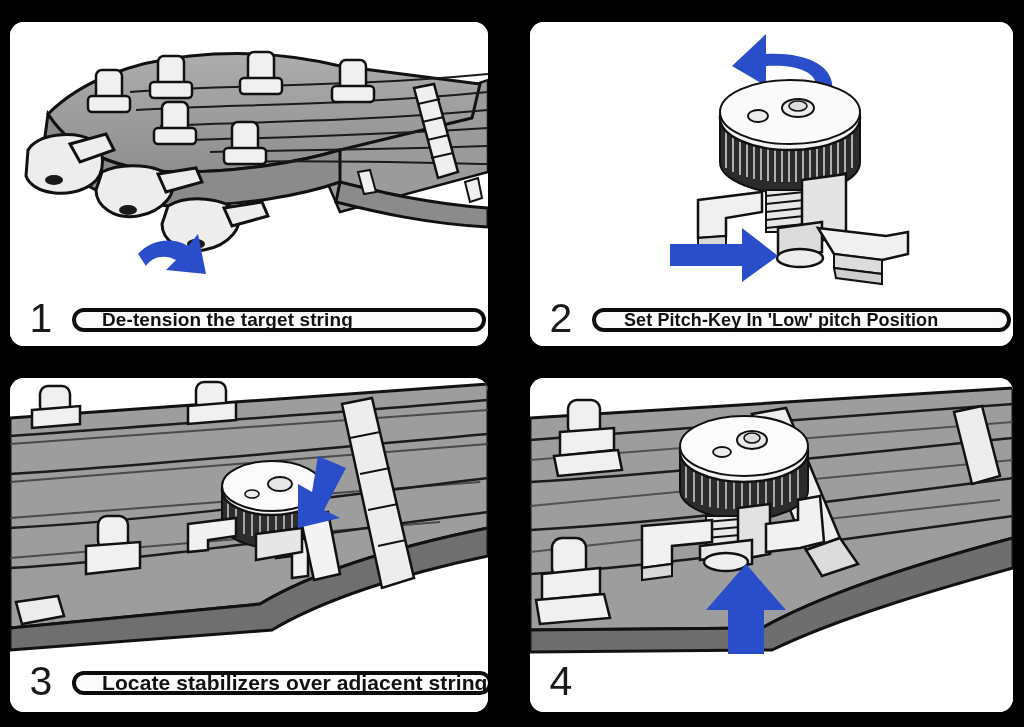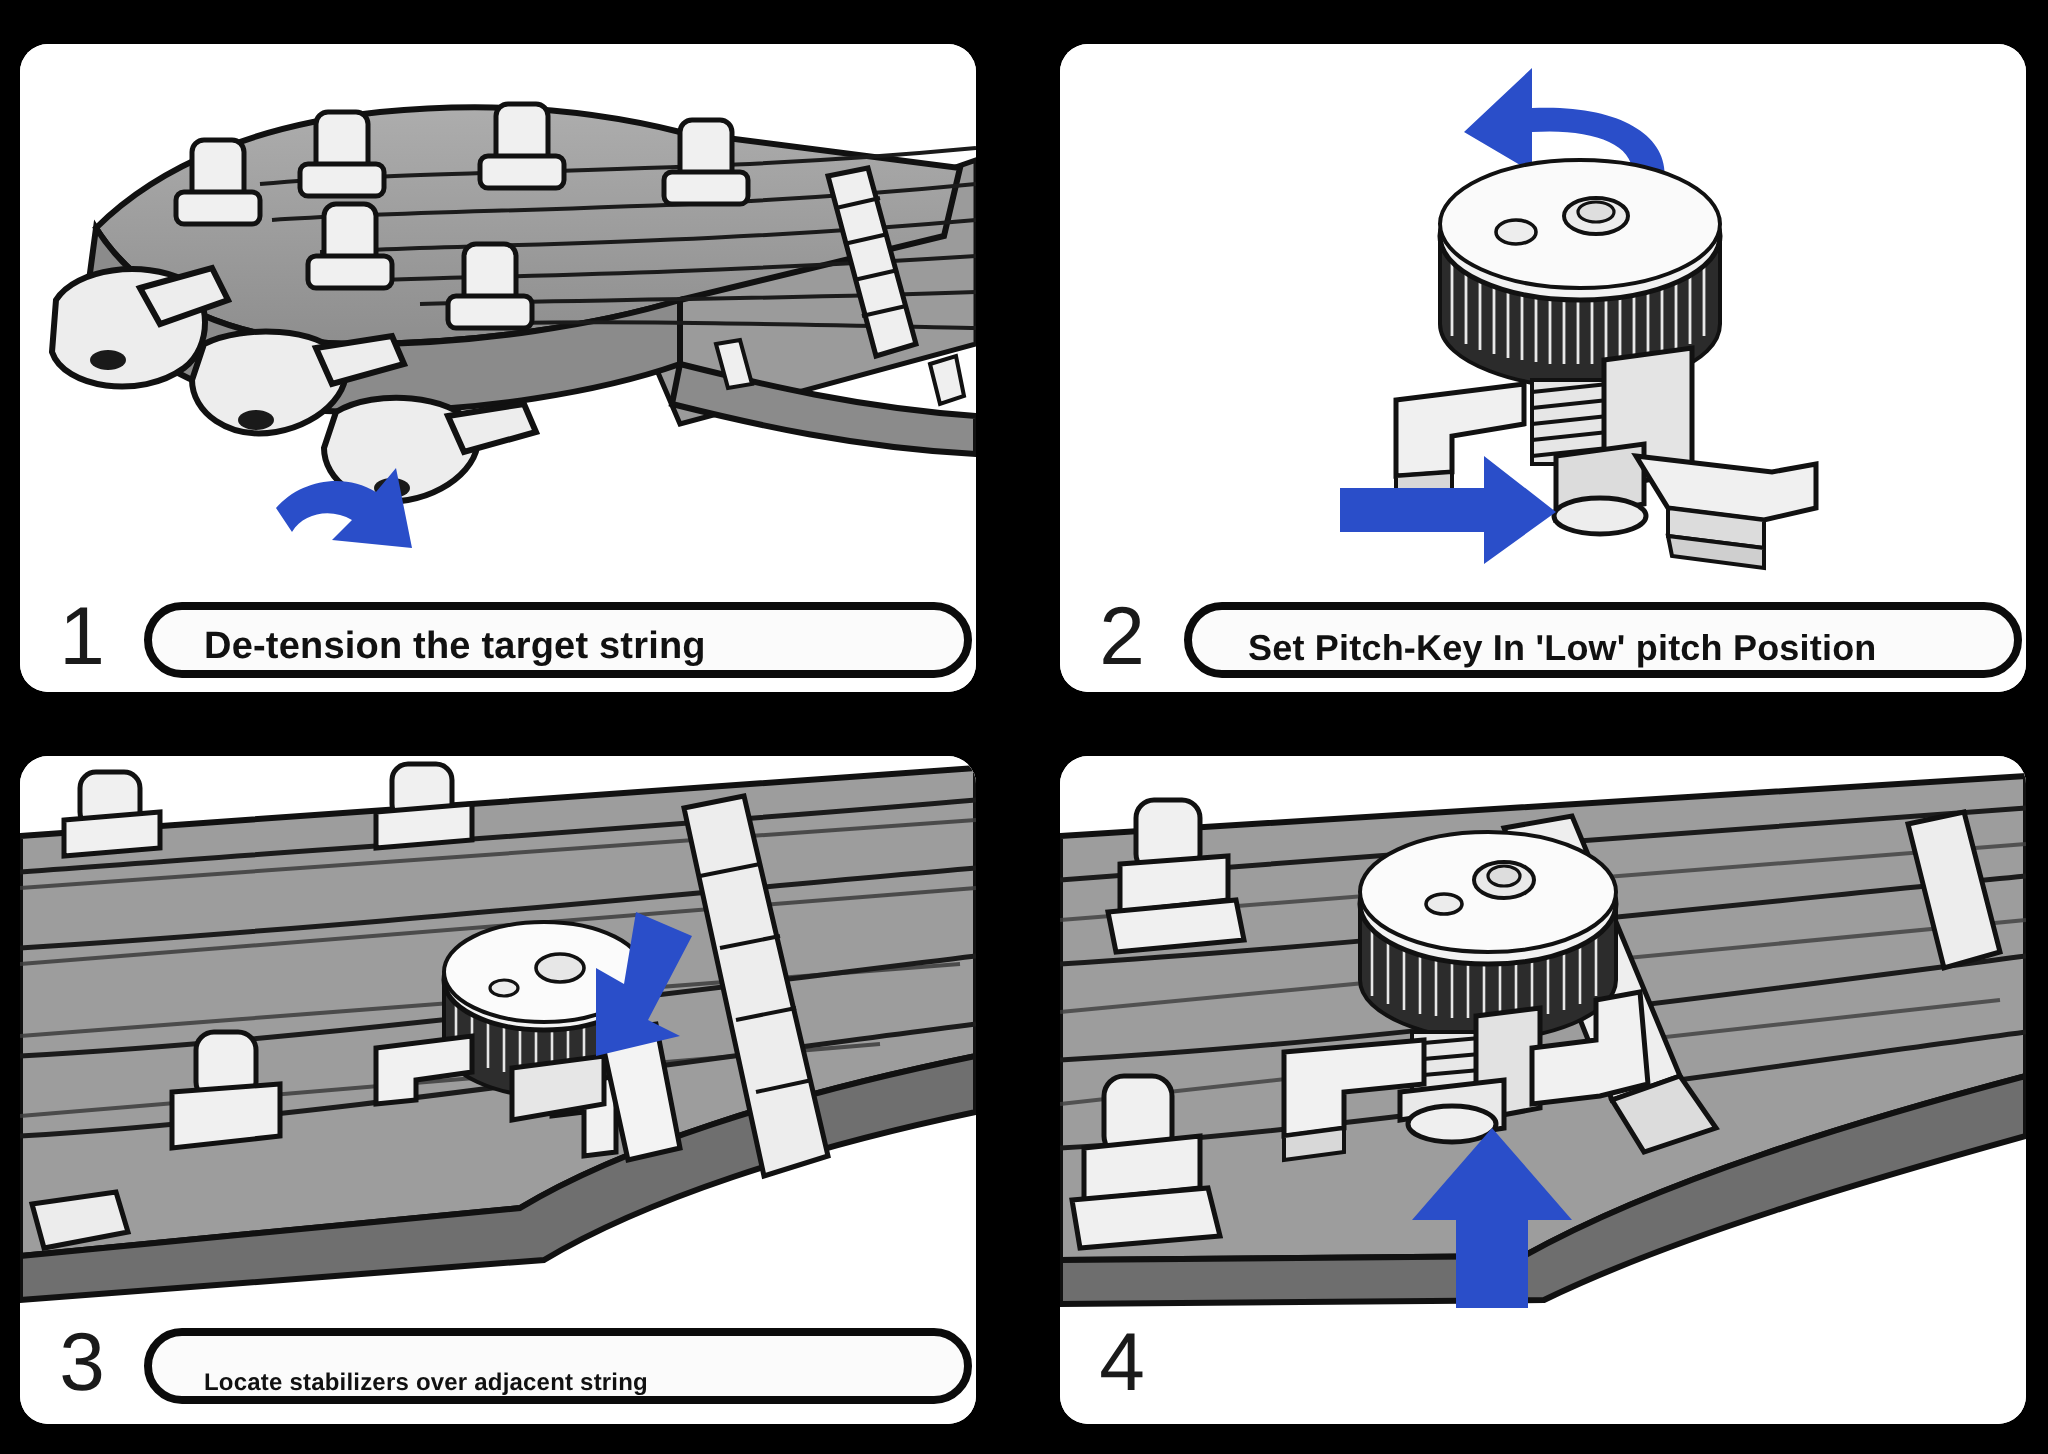--- a/index.html
+++ b/index.html
@@ -66,39 +66,39 @@
     color: #1a1a1a;
     line-height: 1;
     letter-spacing: 0px;
     padding-bottom: 4px;
     font-family: "Liberation Sans", sans-serif;
   }
 
   .caption-box {
     flex: 1;
     margin-right: 2px;
-    height: 38px;
+    height: 24px;
     border: 4px solid #0b0b0b;
     border-radius: 19px;
     background: #fbfbfb;
     display: flex;
-    align-items: flex-end;
+    align-items: center;
     box-sizing: border-box;
   }
   .caption-text {
     padding-left: 26px;
     font-size: 19px;
     font-weight: 700;
     color: #111111;
     white-space: nowrap;
     letter-spacing: 0.1px;
     font-family: "Liberation Sans", sans-serif;
   }
   .panel.p2 .caption-text { font-size: 18px; padding-left: 28px; }
-  .panel.p3 .caption-text { font-size: 12px; }
+  .panel.p3 .caption-text { font-size: 21px; }
 </style>
 </head>
 <body>
 
 <div class="sheet">
 
   <div class="panel p1">
     <div class="art">
       <svg viewBox="0 0 478 272" preserveAspectRatio="xMidYMid slice">
         <defs>

